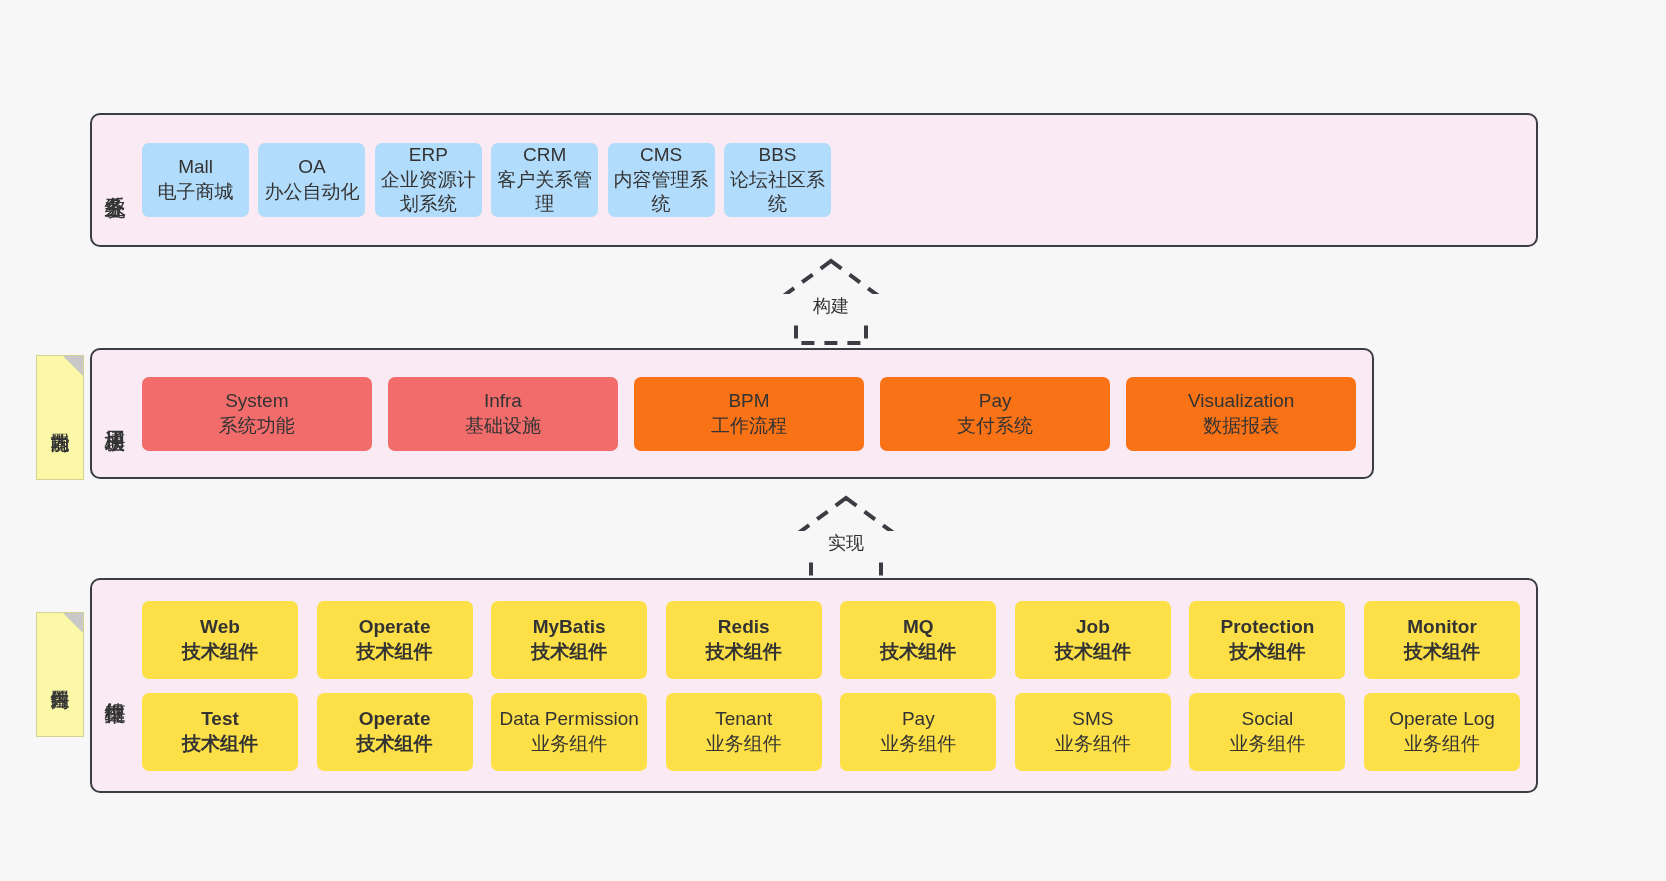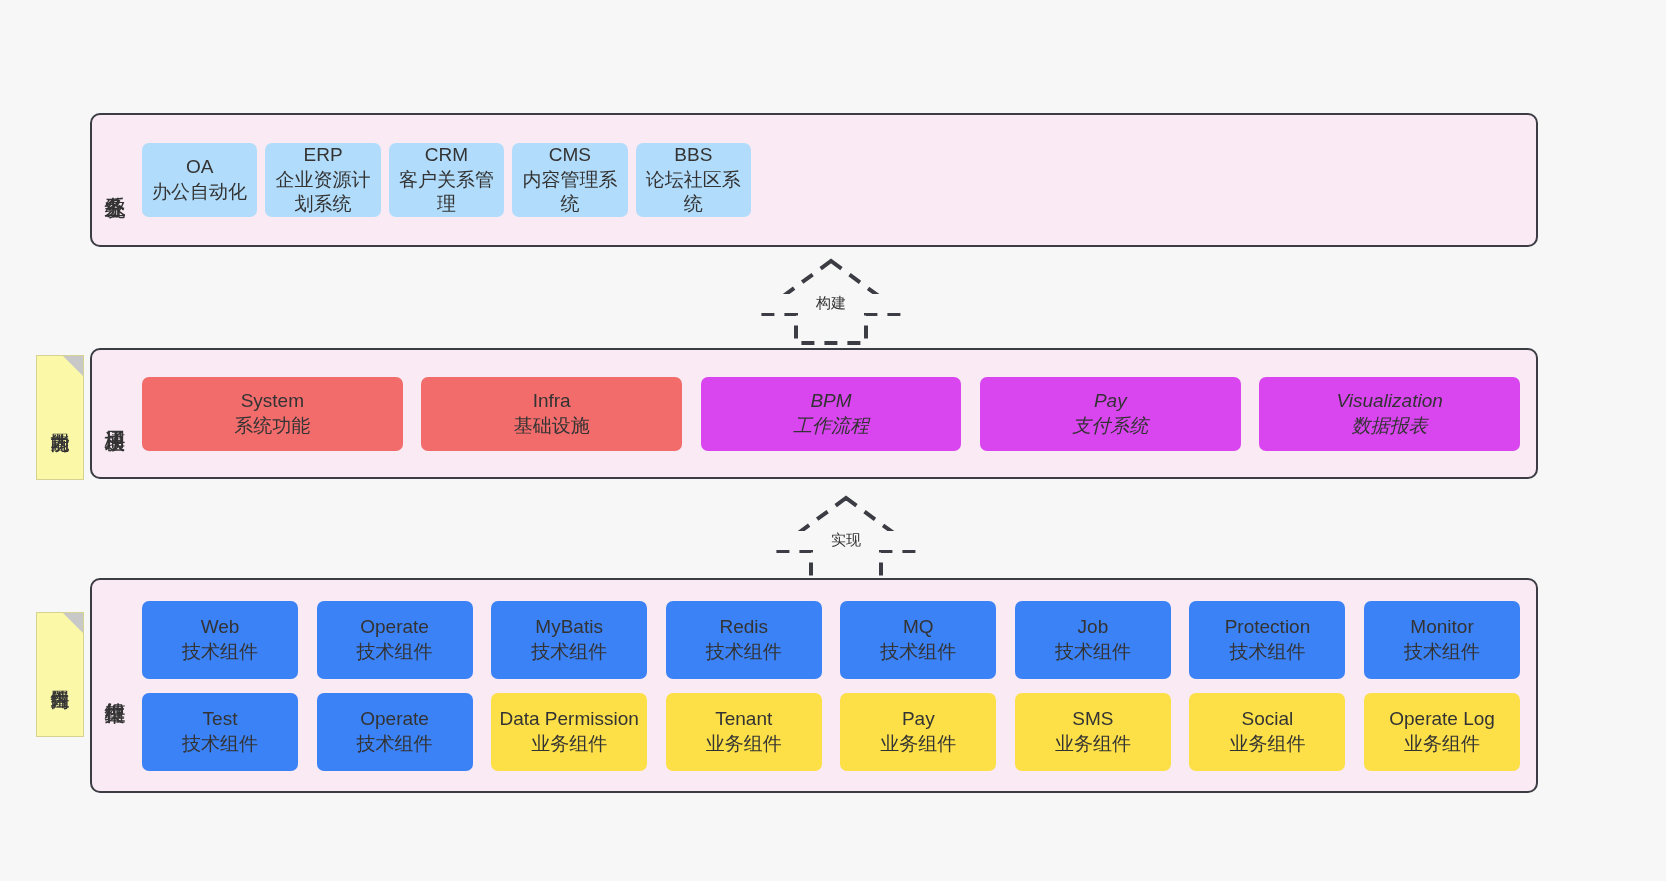--- a/index.html
+++ b/index.html
@@ -72,28 +72,28 @@
     padding: 4px 2px;
     box-sizing: border-box;
     user-select: none;
   }
   .card .l1 { display: block; }
   .card .l2 { display: block; }
 
   
   .c-blue        { background: #b2dcfb; }
   .c-red         { background: #f26c6c; }
-  .c-pink        { background: #d946ef; font-style: italic; }
-  .c-green       { background: #3b82f6; }
+  .c-pink        { background: #f97316; }
+  .c-green       { background: #fde047; font-weight: bold; }
   .c-lightgreen  { background: #fde047; }
 
   
   #layer-business  { left: 90px;  top: 113px; width: 1448px; height: 134px; }
   #layer-business  .layer-body { height: 74px; flex: none; margin: auto 0; }
-  #layer-common    { left: 90px;  top: 348px; width: 1448px; height: 131px; }
+  #layer-common    { left: 90px;  top: 348px; width: 1284px; height: 131px; }
   #layer-framework { left: 90px;  top: 578px; width: 1448px; height: 215px; }
 
   #layer-business .card,
   #layer-common .card { height: 74px; }
   #layer-framework .card { height: 78px; }
 
   
   .note {
     position: absolute;
     width: 48px;
@@ -128,38 +128,42 @@
   .arrow-wrap {
     position: absolute;
     user-select: none;
   }
   .arrow-wrap svg { display: block; overflow: visible; }
   .arrow-label {
     position: absolute;
     left: 0;
     right: 0;
     text-align: center;
-    font-size: 15px;
+    font-size: 18px;
     color: #333333;
     background: #f7f7f7;
     padding: 0 1px;
   }
   #arrow-build  { left: 756px; top: 258px; width: 150px; height: 88px; }
   #arrow-build .arrow-label { top: 36px; }
   #arrow-impl   { left: 771px; top: 495px; width: 150px; height: 88px; font-family: Liberation Serif, serif; }
   #arrow-impl .arrow-label { top: 36px; }
 </style>
 </head>
 <body>
 
 <div class="layer" id="layer-business">
   <div class="layer-label">业务系统</div>
   <div class="layer-body">
     <div class="row">
       <div class="card c-blue">
+        <span class="l1">Mall</span>
+        <span class="l2">电子商城</span>
+      </div>
+      <div class="card c-blue">
         <span class="l1">OA</span>
         <span class="l2">办公自动化</span>
       </div>
       <div class="card c-blue">
         <span class="l1">ERP</span>
         <span class="l2">企业资源计划系统</span>
       </div>
       <div class="card c-blue">
         <span class="l1">CRM</span>
         <span class="l2">客户关系管理</span>

